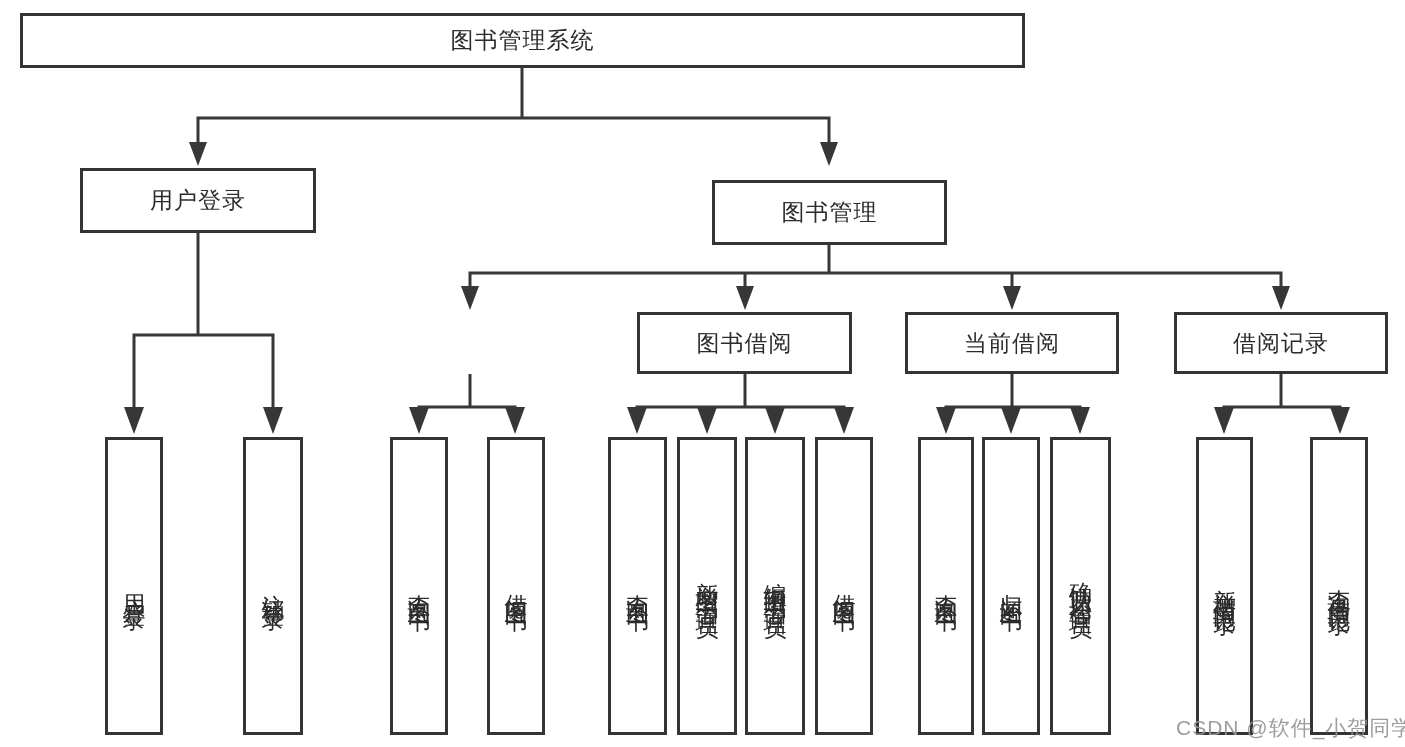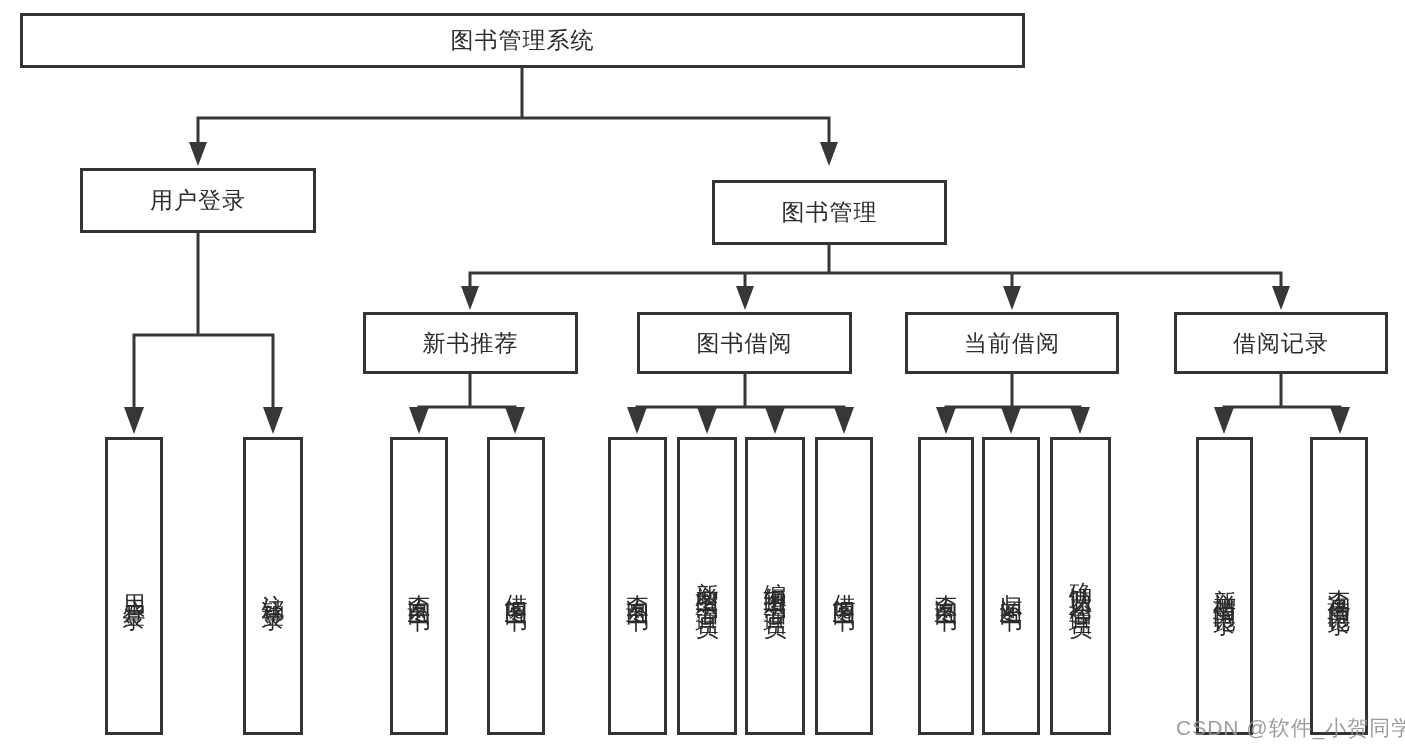--- a/index.html
+++ b/index.html
@@ -109,21 +109,20 @@
       <polygon points="1214,407 1234,407 1224,434"></polygon>
       <polygon points="1330,407 1350,407 1340,434"></polygon>
     </g>
   </svg>
 
   <div class="box h root-label" style="left:20px; top:13px; width:1005px; height:55px;font-family:Liberation Mono, monospace;">图书管理系统</div>
 
   <div class="box h" style="left:80px; top:168px; width:236px; height:65px;">用户登录</div>
   <div class="box h" style="left:712px; top:180px; width:235px; height:65px;">图书管理</div>
 
-  <div class="box h" style="left:363px; top:312px; width:215px; height:62px;">新书推荐</div>
   <div class="box h" style="left:637px; top:312px; width:215px; height:62px;">图书借阅</div>
   <div class="box h" style="left:1174px; top:312px; width:214px; height:62px;">借阅记录</div>
   <div class="box h" style="left:905px; top:312px; width:214px; height:62px;">当前借阅</div>
 
   <div class="box v" style="left:105px; top:437px; width:58px; height:298px;">用户登录</div>
   <div class="box v" style="left:243px; top:437px; width:60px; height:298px;">注销登录</div>
 
   <div class="box v" style="left:390px; top:437px; width:58px; height:298px;">查询图书</div>
   <div class="box v" style="left:487px; top:437px; width:58px; height:298px;">借阅图书</div>
 

